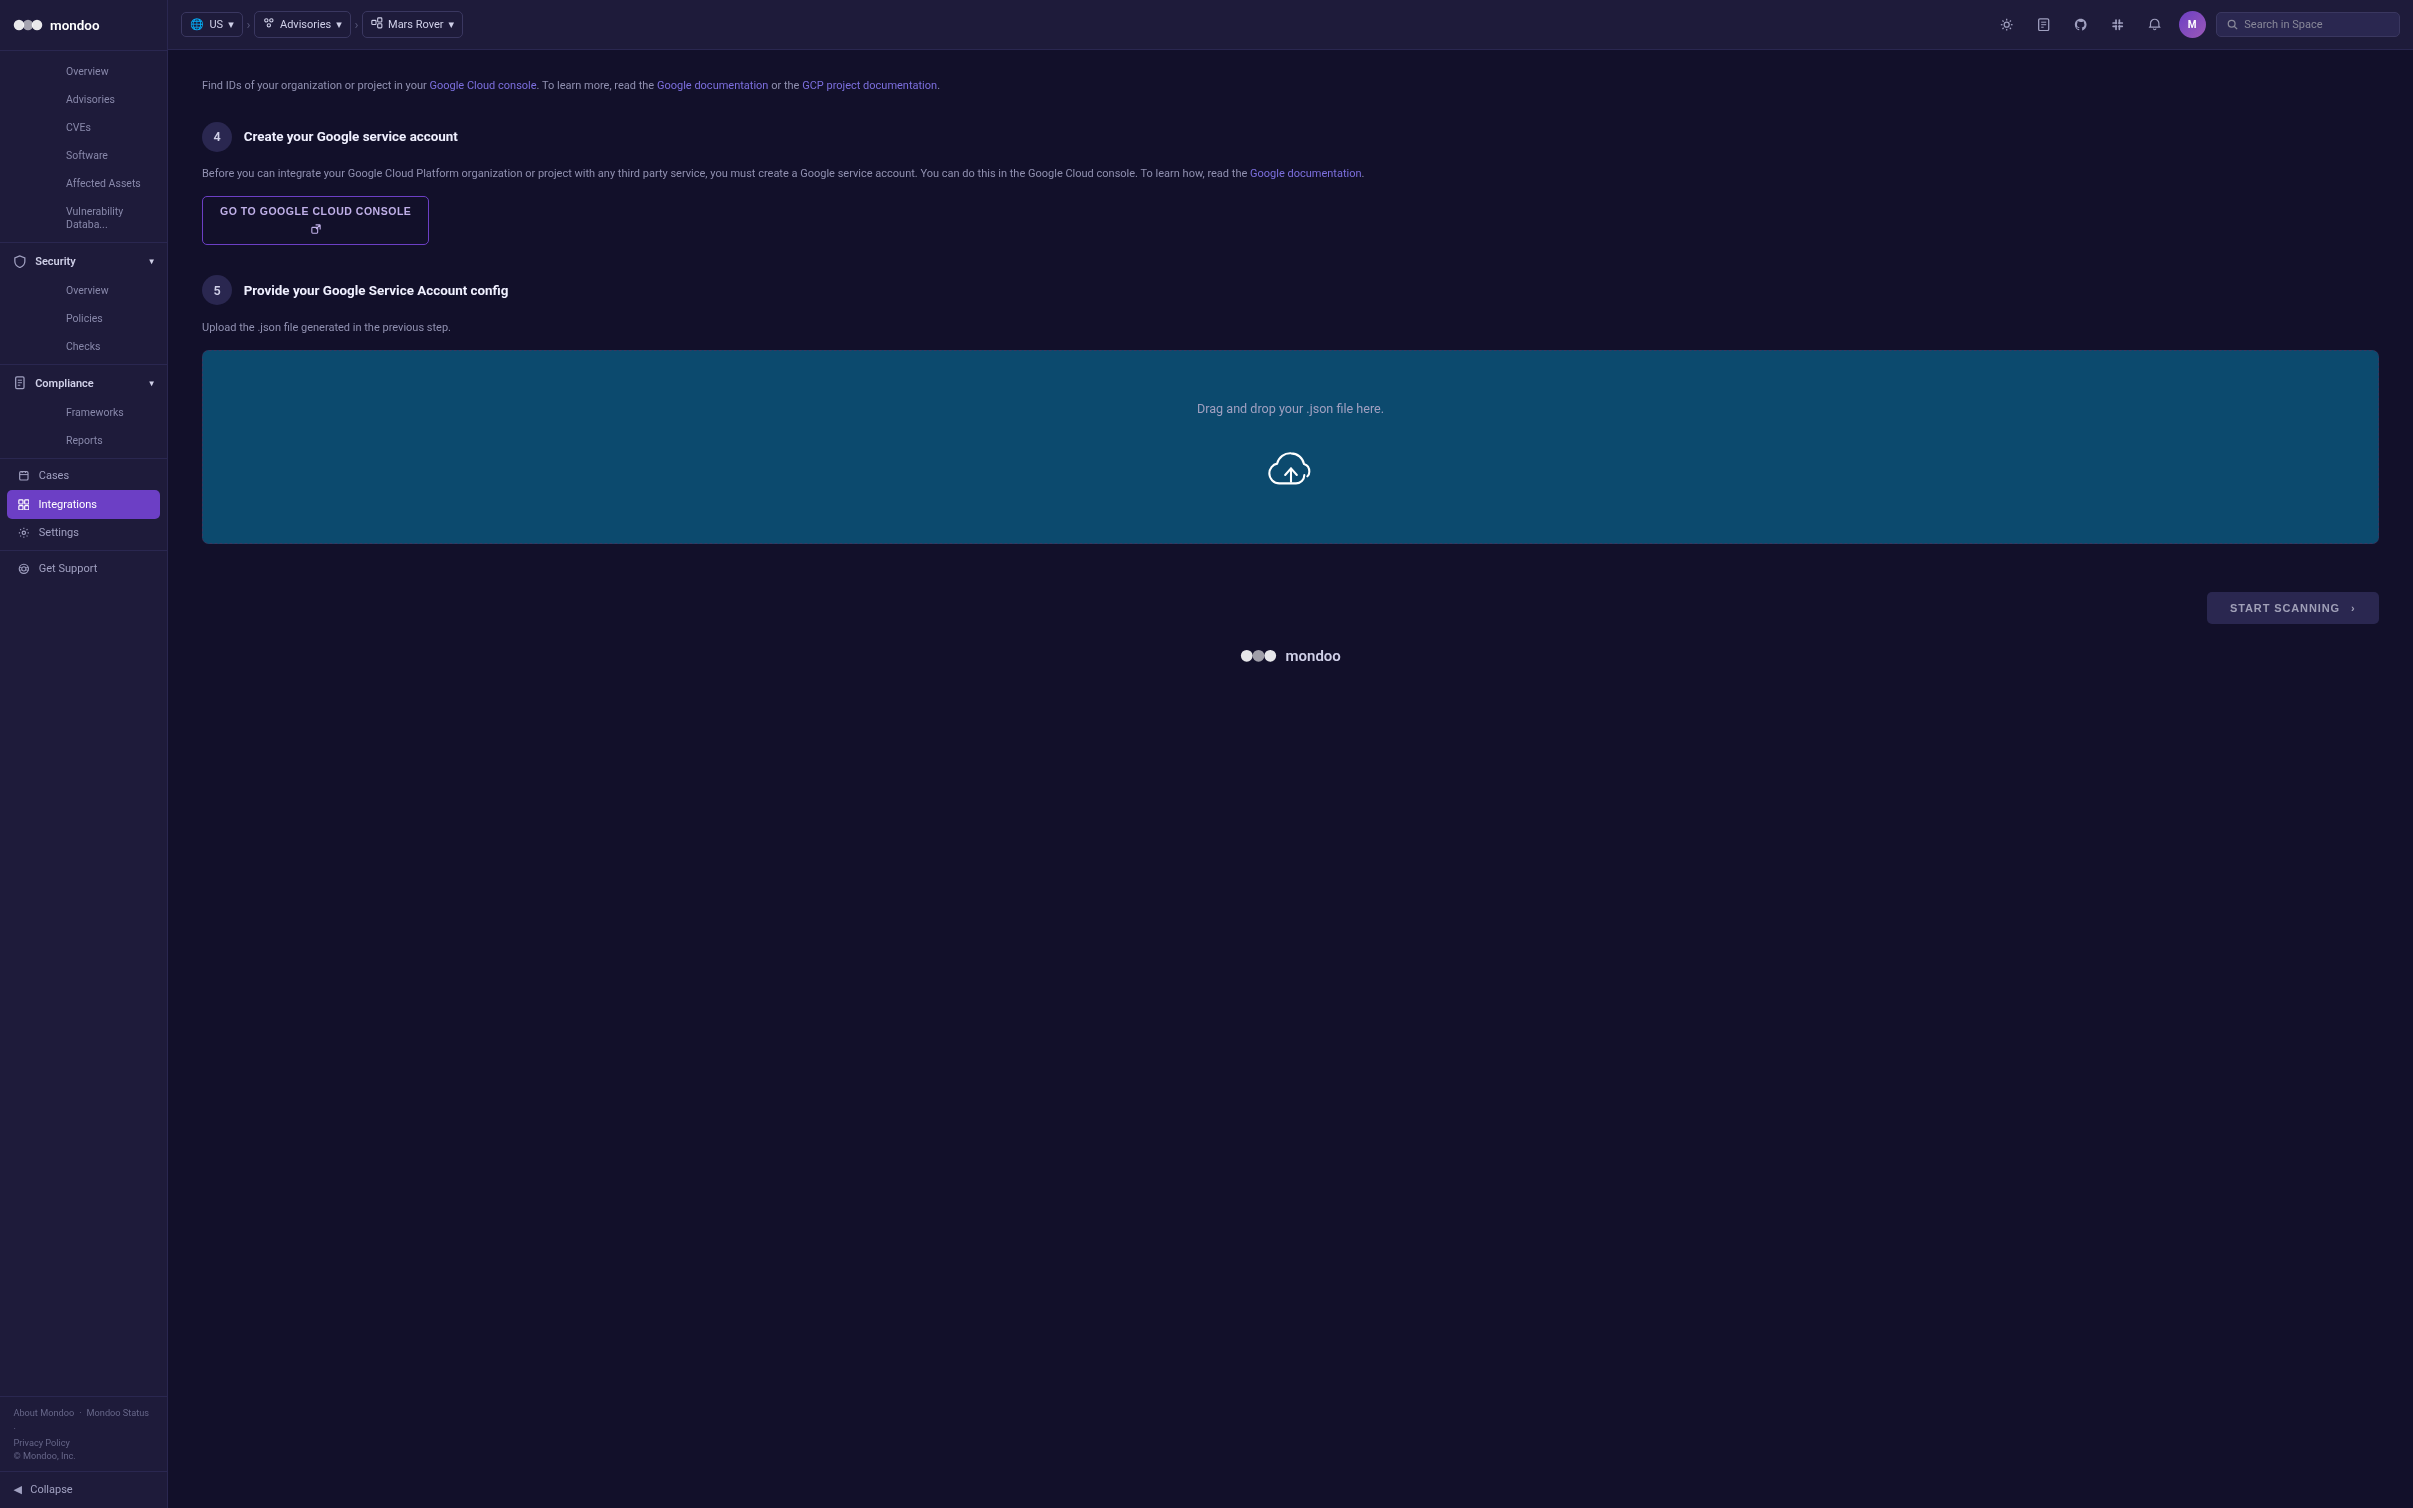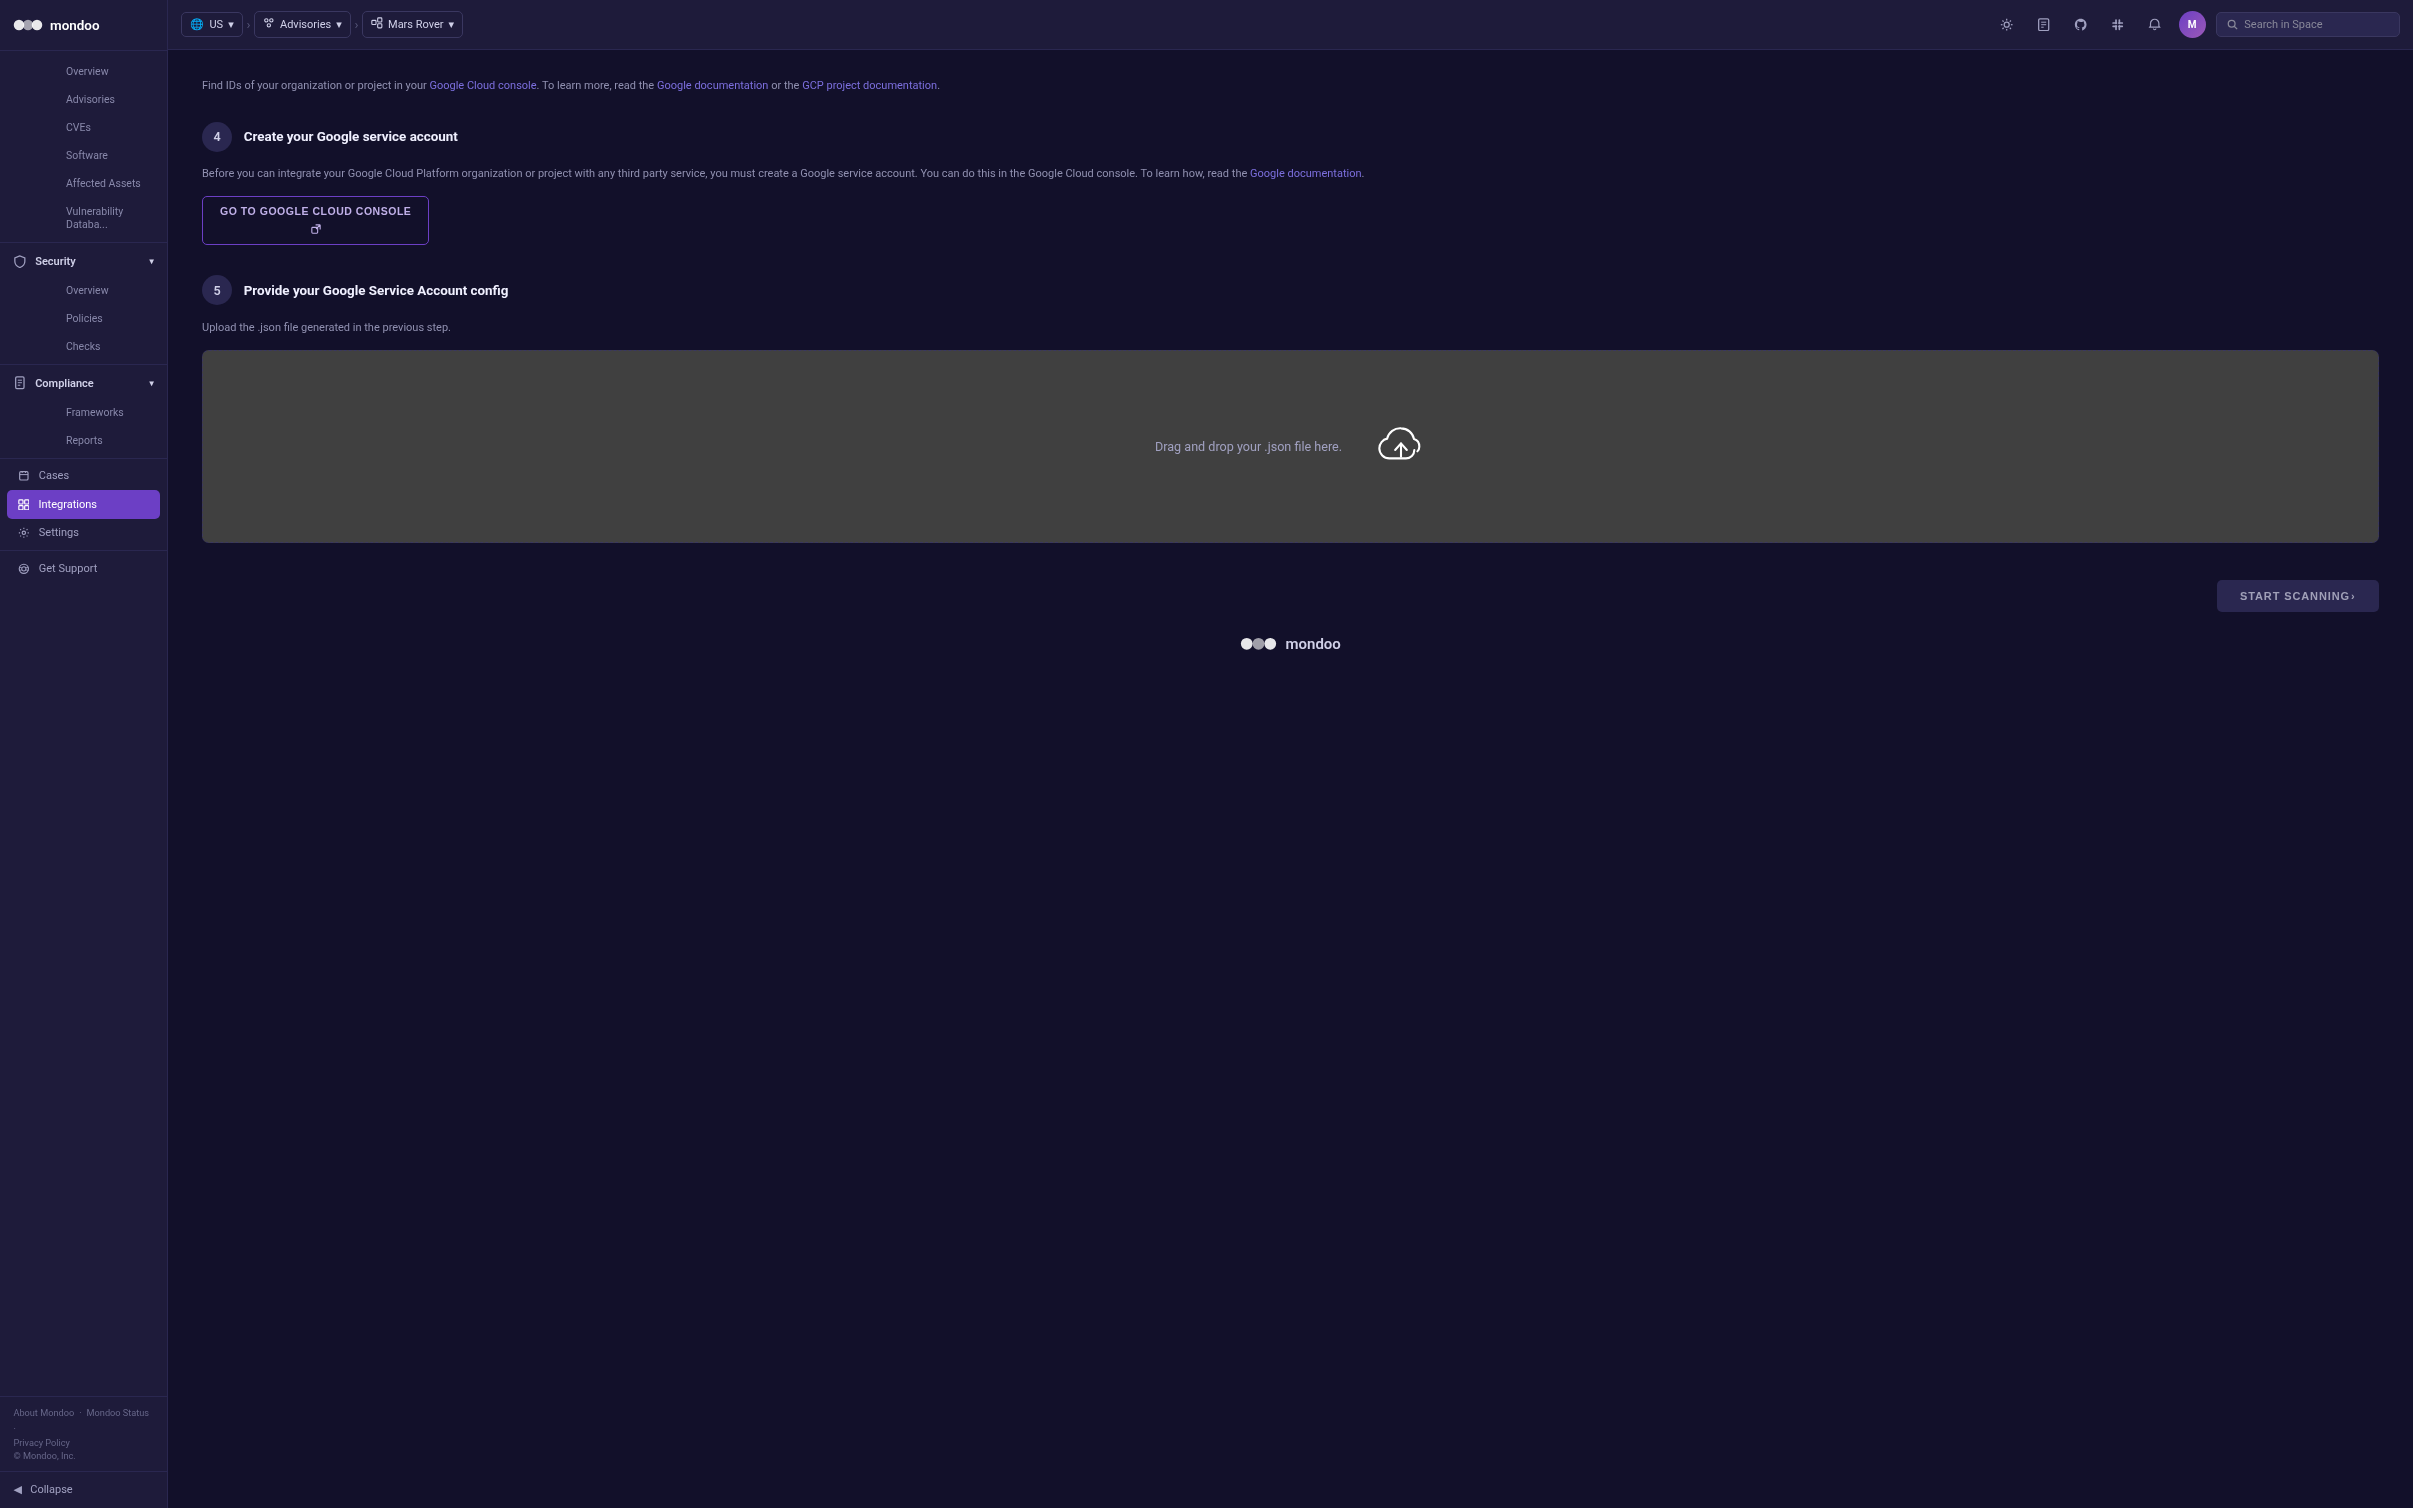--- a/index.html
+++ b/index.html
@@ -292,23 +292,23 @@
       flex-direction: column;
     }
 
     .external-icon {
       font-size: 11px;
     }
 
     .dropzone {
       border: 1.7px dashed #3a3760;
       border-radius: 6.7px;
-      background: #404040;
-      display: flex;
-      flex-direction: row;
+      background: #0c4a6e;
+      display: flex;
+      flex-direction: column;
       align-items: center;
       justify-content: center;
       padding: 50px 17px;
       gap: 34px;
       cursor: pointer;
       min-height: 193px;
       transition: border-color 0.15s;
     }
 
     .dropzone-text {
@@ -317,33 +317,33 @@
     }
 
     .cloud-upload-svg {
       width: 50px;
       height: 40px;
     }
 
     .start-scanning-btn {
       display: flex;
       align-items: center;
-      gap: 1px;
+      gap: 11px;
       padding: 10px 23.5px;
       background: #2a2750;
       border: none;
       border-radius: 5px;
       color: #a0a0b8;
       font-size: 11px;
       font-weight: 600;
       letter-spacing: 0.08em;
       cursor: not-allowed;
       text-transform: uppercase;
       float: right;
-      margin-top: 7px;
+      margin-top: 18px;
     }
 
     .bottom-logo {
       display: flex;
       align-items: center;
       justify-content: center;
       gap: 8.4px;
       padding: 20px 0 6.7px;
       clear: both;
     }

